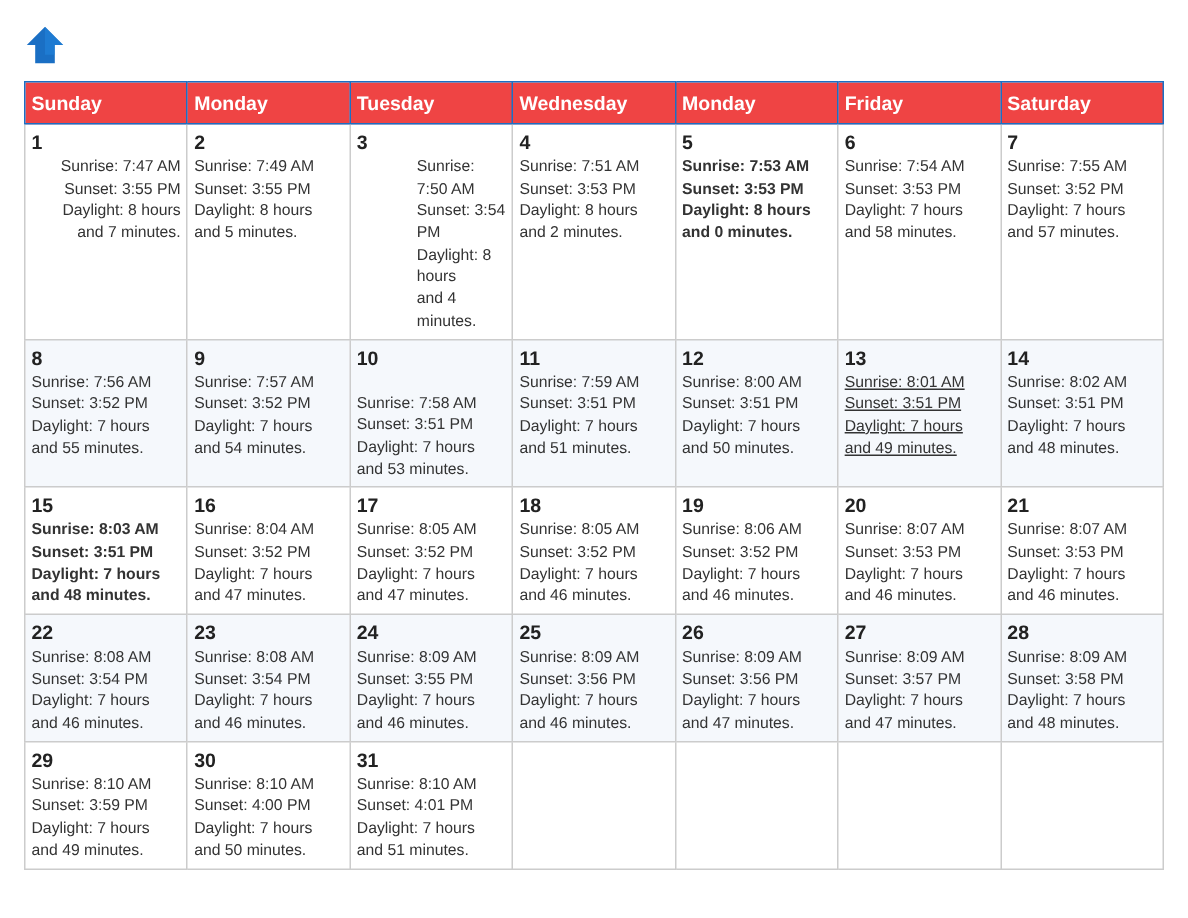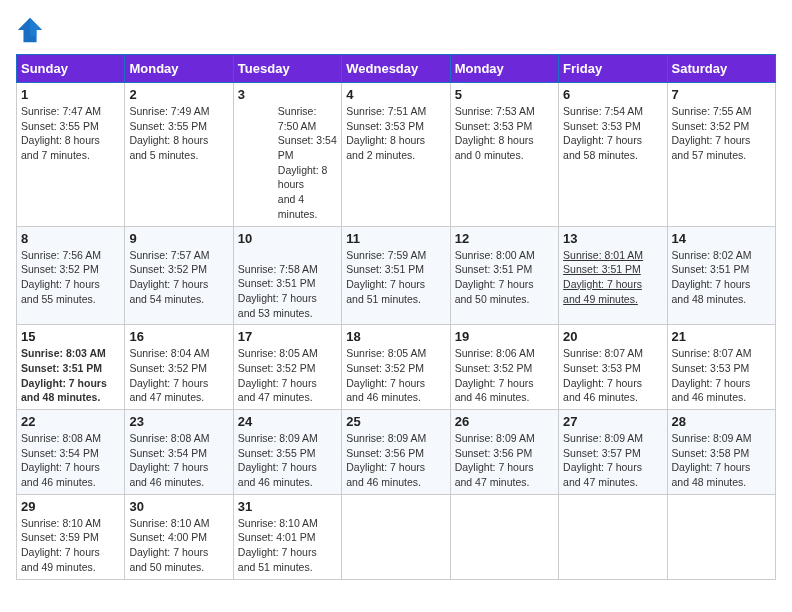--- a/index.html
+++ b/index.html
@@ -47,21 +47,21 @@
       font-size: 15px;
       color: #444;
       margin-top: 2px;
     }
     .calendar {
       width: 100%;
       border-collapse: collapse;
       font-size: 11px;
     }
     .calendar thead th {
-      background: #6d28d9;
+      background: #ef4444;
       color: #fff;
       padding: 6px 4px;
       text-align: left;
       font-size: 13px;
       font-weight: bold;
       border: 1px solid #1a6fc4;
     }
     .calendar tbody td {
       vertical-align: top;
       border: 1px solid #ccc;
@@ -119,21 +119,21 @@
         <th>Wednesday</th>
         <th>Monday</th>
         <th>Friday</th>
         <th>Saturday</th>
       </tr>
   </thead>
   <tbody id="calendar-body">
   <tr>
         <td>
           <span class="day-num">1</span>
-          <div class="day-info" style="white-space: pre-line;">Sunrise: 7:47 AM
+          <div class="day-info" style="white-space: pre-line; text-align: right;">Sunrise: 7:47 AM
 Sunset: 3:55 PM
 Daylight: 8 hours
 and 7 minutes.</div>
         </td>
         <td>
           <span class="day-num">2</span>
           <div class="day-info" style="white-space: pre-line;">Sunrise: 7:49 AM
 Sunset: 3:55 PM
 Daylight: 8 hours
 and 5 minutes.</div>
@@ -147,21 +147,21 @@
         </td>
         <td>
           <span class="day-num">4</span>
           <div class="day-info" style="white-space: pre-line;">Sunrise: 7:51 AM
 Sunset: 3:53 PM
 Daylight: 8 hours
 and 2 minutes.</div>
         </td>
         <td>
           <span class="day-num">5</span>
-          <div class="day-info" style="white-space: pre-line;">Sunrise: 7:53 AM
+          <div class="day-info" style="white-space: pre-line; font-weight: bold;">Sunrise: 7:53 AM
 Sunset: 3:53 PM
 Daylight: 8 hours
 and 0 minutes.</div>
         </td>
         <td>
           <span class="day-num">6</span>
           <div class="day-info" style="white-space: pre-line;">Sunrise: 7:54 AM
 Sunset: 3:53 PM
 Daylight: 7 hours
 and 58 minutes.</div>

